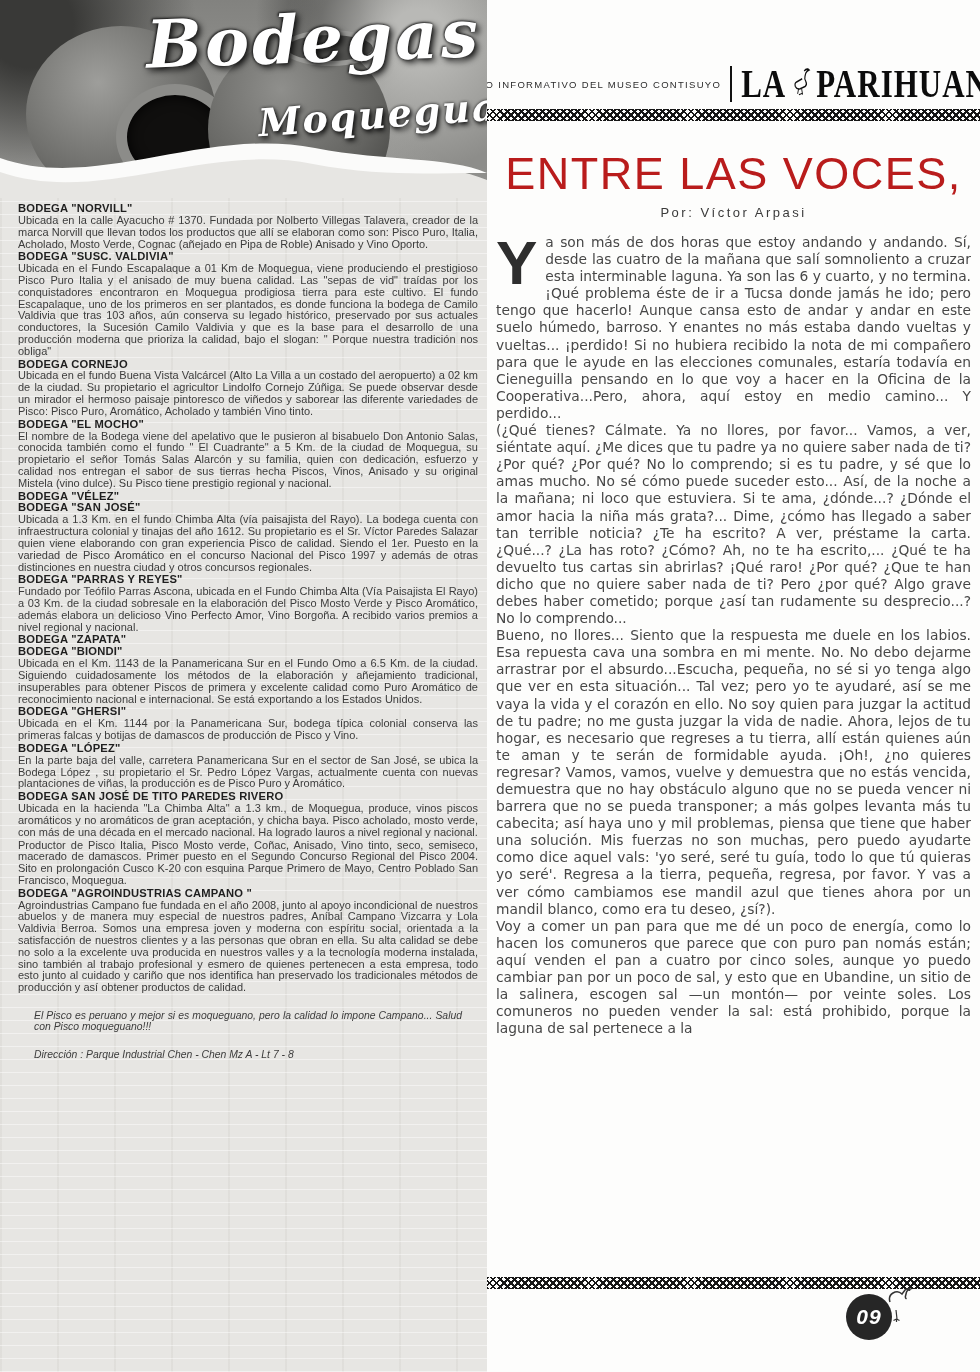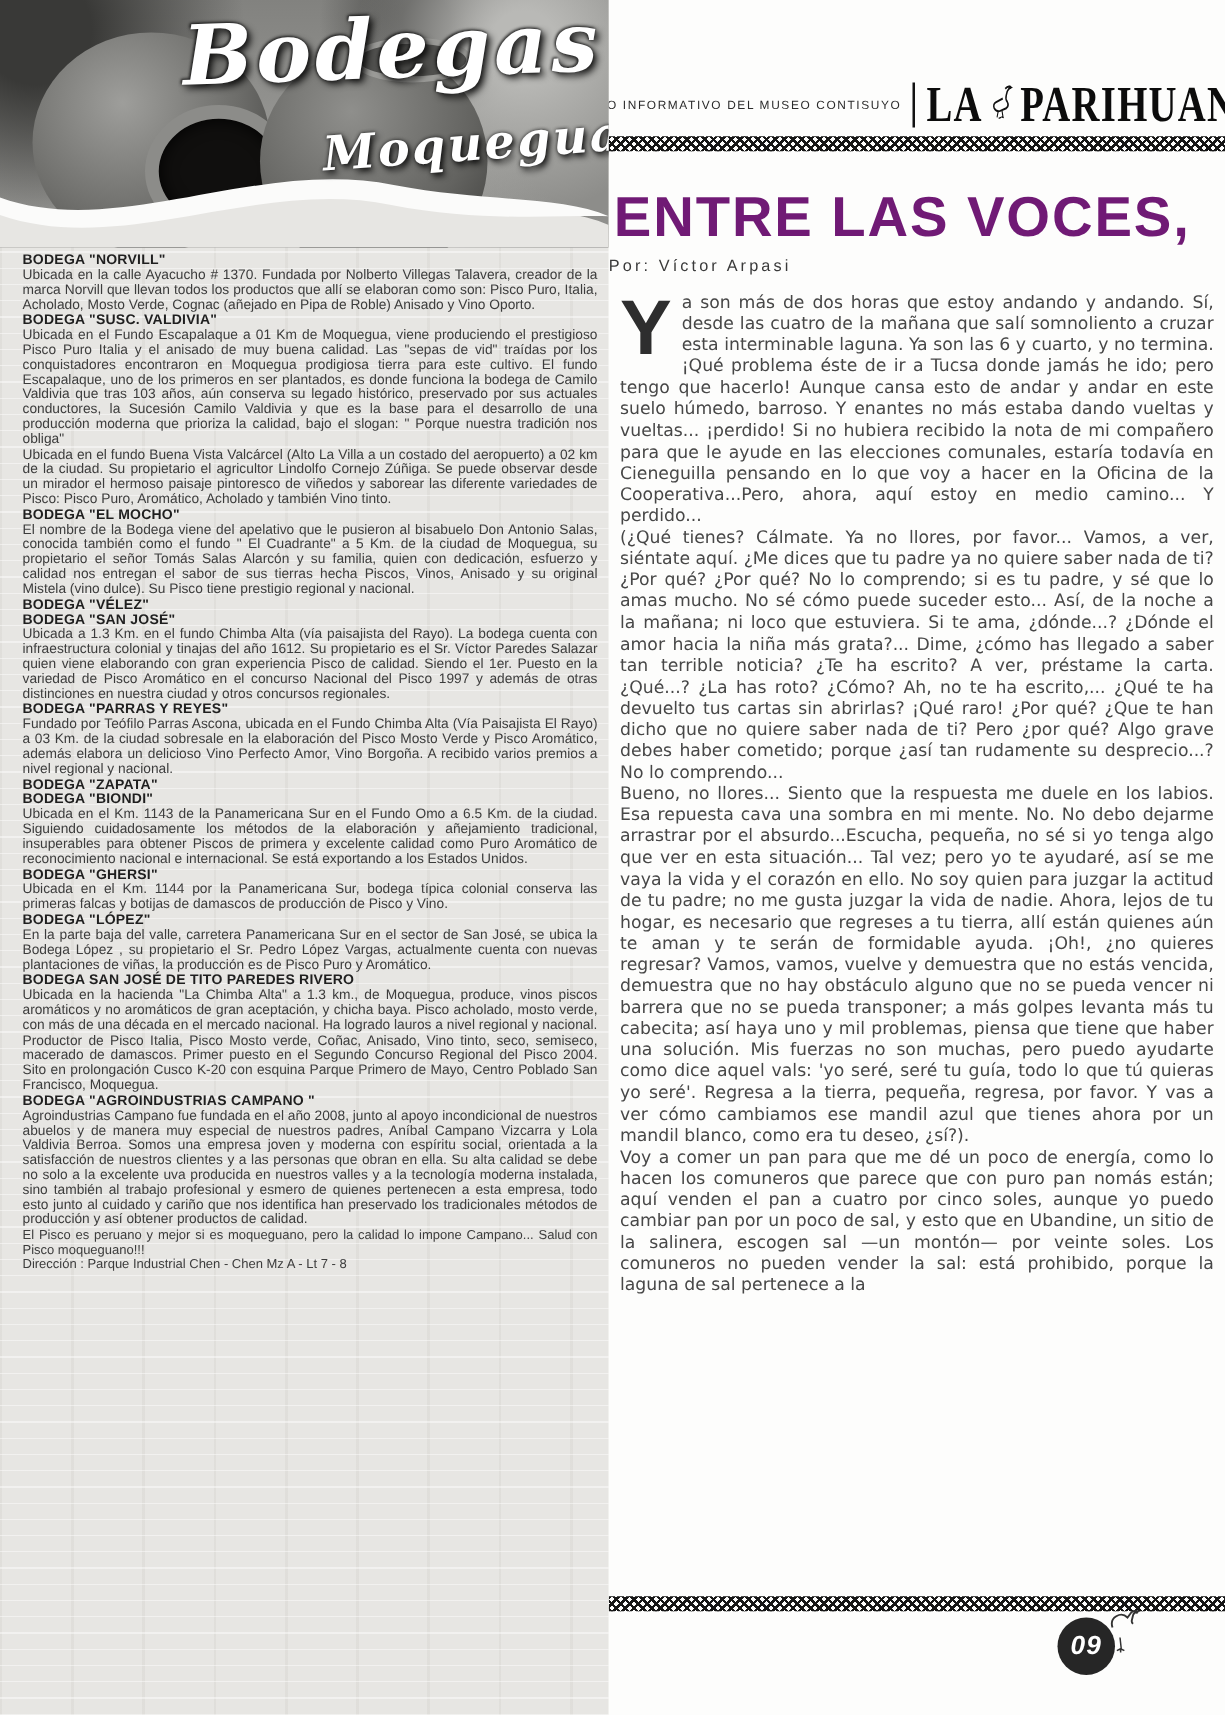--- a/index.html
+++ b/index.html
@@ -46,43 +46,43 @@
   .header-subtitle{
     position:absolute;top:96px;left:258px;z-index:3;
     font-family:"DejaVu Serif", serif;font-style:italic;font-weight:bold;
     font-size:38px;line-height:38px;color:#fff;letter-spacing:2px;
     text-shadow:0 0 3px #1c1c1c, 2px 3px 5px rgba(0,0,0,.85);
     transform:rotate(-4deg);
   }
   .bodega-list{padding:5px 9px 0 18px;}
   .bhead{font-weight:bold;font-size:11.2px;line-height:11.9px;color:#1f1f1f;letter-spacing:.2px;}
   .bbody{font-size:11px;line-height:11.8px;color:#3c3c3c;text-align:justify;margin:0 0 1px 0;}
-  .bsmall{font-size:10.4px;line-height:11.4px;color:#3c3c3c;text-align:justify;margin:0;}
+  .bsmall{font-size:10.4px;line-height:11.4px;color:#3c3c3c;text-align:justify;margin:16px;font-style:italic;}
 
   
   .right-col{width:493px;height:1372px;position:relative;background:#fdfdfc;overflow:hidden;}
   .masthead{margin:66px 6px 0 8px;display:flex;align-items:center;justify-content:center;gap:9px;}
   .tagline{font-size:9.5px;letter-spacing:1.3px;color:#2b2b2b;white-space:nowrap;}
   .vbar{width:2px;height:36px;background:#121212;flex:0 0 auto;}
   .brand{
     font-family:"Liberation Serif", serif;font-weight:bold;font-size:31px;color:#0c0c0c;
     letter-spacing:1px;transform:scaleY(1.3);display:flex;align-items:center;gap:3px;white-space:nowrap;
   }
   .deco-band{
     height:12px;margin-top:7px;
     background-image:
       repeating-linear-gradient(45deg, #161616 0 2px, transparent 2px 5px),
       repeating-linear-gradient(135deg, #161616 0 2px, transparent 2px 5px);
   }
   .deco-band.bottom{position:absolute;left:0;right:0;top:1277px;margin:0;}
   .art-title{
-    margin:26px 4px 0 4px;
-    font-size:45px;line-height:53px;font-weight:700;color:#701a75;letter-spacing:1.5px;
-  }
-  .byline{font-size:13px;letter-spacing:2.5px;color:#3a3a3a;margin-top:5px;}
+    margin:26px 4px 0 4px;text-align:center;
+    font-size:45px;line-height:53px;font-weight:400;color:#b91c1c;letter-spacing:1.5px;
+  }
+  .byline{text-align:center;font-size:13px;letter-spacing:2.5px;color:#3a3a3a;margin-top:5px;}
   .story{margin:14px 9px 0 9px;max-height:985px;overflow:hidden;
     font-family:"DejaVu Sans", sans-serif;
     font-size:13.8px;line-height:17.1px;color:#474747;text-align:justify;}
   .story p{margin:0;}
   .dropcap{float:left;font-size:62px;line-height:47px;font-weight:bold;color:#2e2e2e;
     padding:5px 8px 0 0;font-family:"Liberation Sans", sans-serif;}
   .page-badge{position:absolute;top:1294px;right:66px;display:flex;align-items:flex-start;}
   .badge-circle{
     width:46px;height:46px;border-radius:50%;background:#262626;color:#ffffff;
     display:flex;align-items:center;justify-content:center;
@@ -112,20 +112,21 @@
     <div class="bodega-list">
       <div>
         <div class="bhead">BODEGA "NORVILL"</div>
         <p class="bbody">Ubicada en la calle Ayacucho # 1370. Fundada por Nolberto Villegas Talavera, creador de la marca Norvill que llevan todos los productos que allí se elaboran como son: Pisco Puro, Italia, Acholado, Mosto Verde, Cognac (añejado en Pipa de Roble) Anisado y Vino Oporto.</p>
       </div>
       <div>
         <div class="bhead">BODEGA "SUSC. VALDIVIA"</div>
         <p class="bbody">Ubicada en el Fundo Escapalaque a 01 Km de Moquegua, viene produciendo el prestigioso Pisco Puro Italia y el anisado de muy buena calidad. Las "sepas de vid" traídas por los conquistadores encontraron en Moquegua prodigiosa tierra para este cultivo. El fundo Escapalaque, uno de los primeros en ser plantados, es donde funciona la bodega de Camilo Valdivia que tras 103 años, aún conserva su legado histórico, preservado por sus actuales conductores, la Sucesión Camilo Valdivia y que es la base para el desarrollo de una producción moderna que prioriza la calidad, bajo el slogan: " Porque nuestra tradición nos obliga"</p>
       </div>
       <div>
+        <div class="bhead">BODEGA CORNEJO</div>
         <p class="bbody">Ubicada en el fundo Buena Vista Valcárcel (Alto La Villa a un costado del aeropuerto) a 02 km de la ciudad. Su propietario el agricultor Lindolfo Cornejo Zúñiga. Se puede observar desde un mirador el hermoso paisaje pintoresco de viñedos y saborear las diferente variedades de Pisco: Pisco Puro, Aromático, Acholado y también Vino tinto.</p>
       </div>
       <div>
         <div class="bhead">BODEGA "EL MOCHO"</div>
         <p class="bbody">El nombre de la Bodega viene del apelativo que le pusieron al bisabuelo Don Antonio Salas, conocida también como el fundo " El Cuadrante" a 5 Km. de la ciudad de Moquegua, su propietario el señor Tomás Salas Alarcón y su familia, quien con dedicación, esfuerzo y calidad nos entregan el sabor de sus tierras hecha Piscos, Vinos, Anisado y su original Mistela (vino dulce). Su Pisco tiene prestigio regional y nacional.</p>
       </div>
       <div>
         <div class="bhead">BODEGA "VÉLEZ"</div>
       </div>
       <div>

